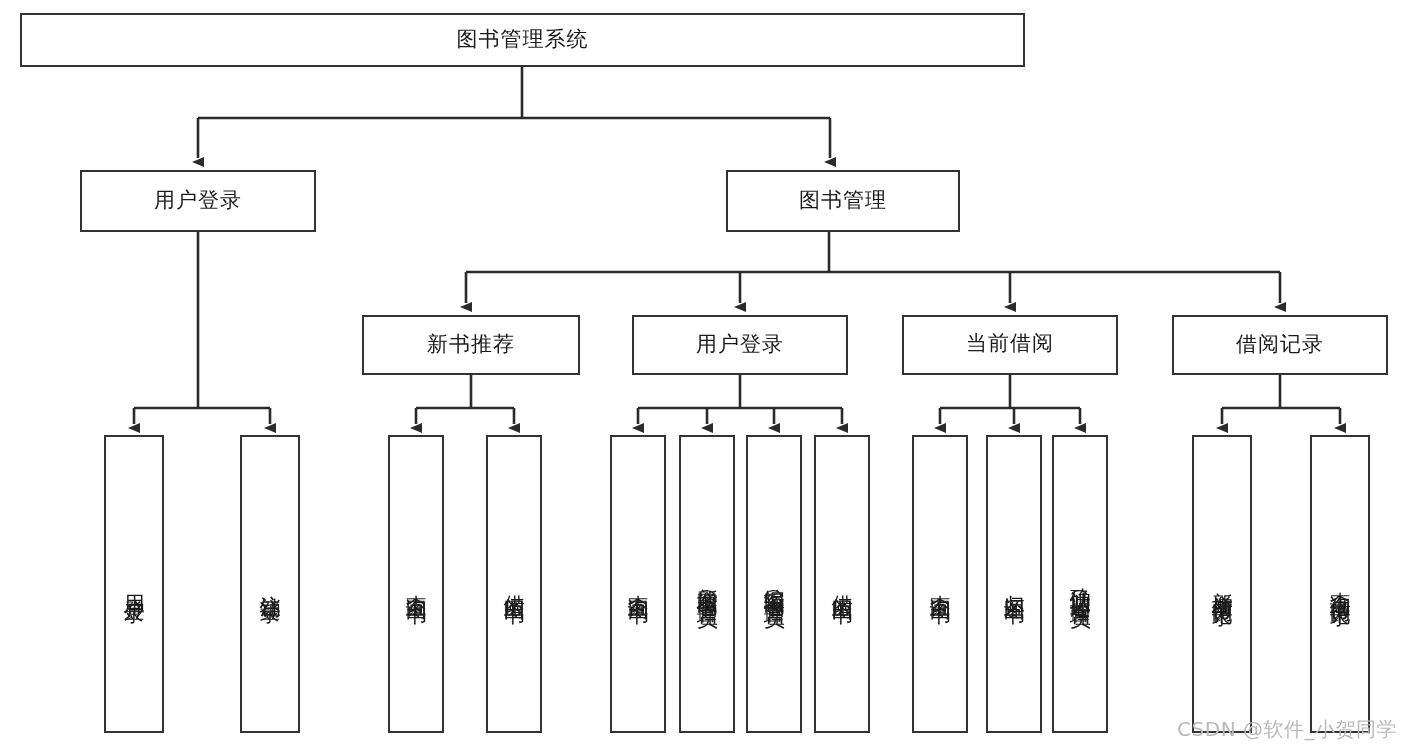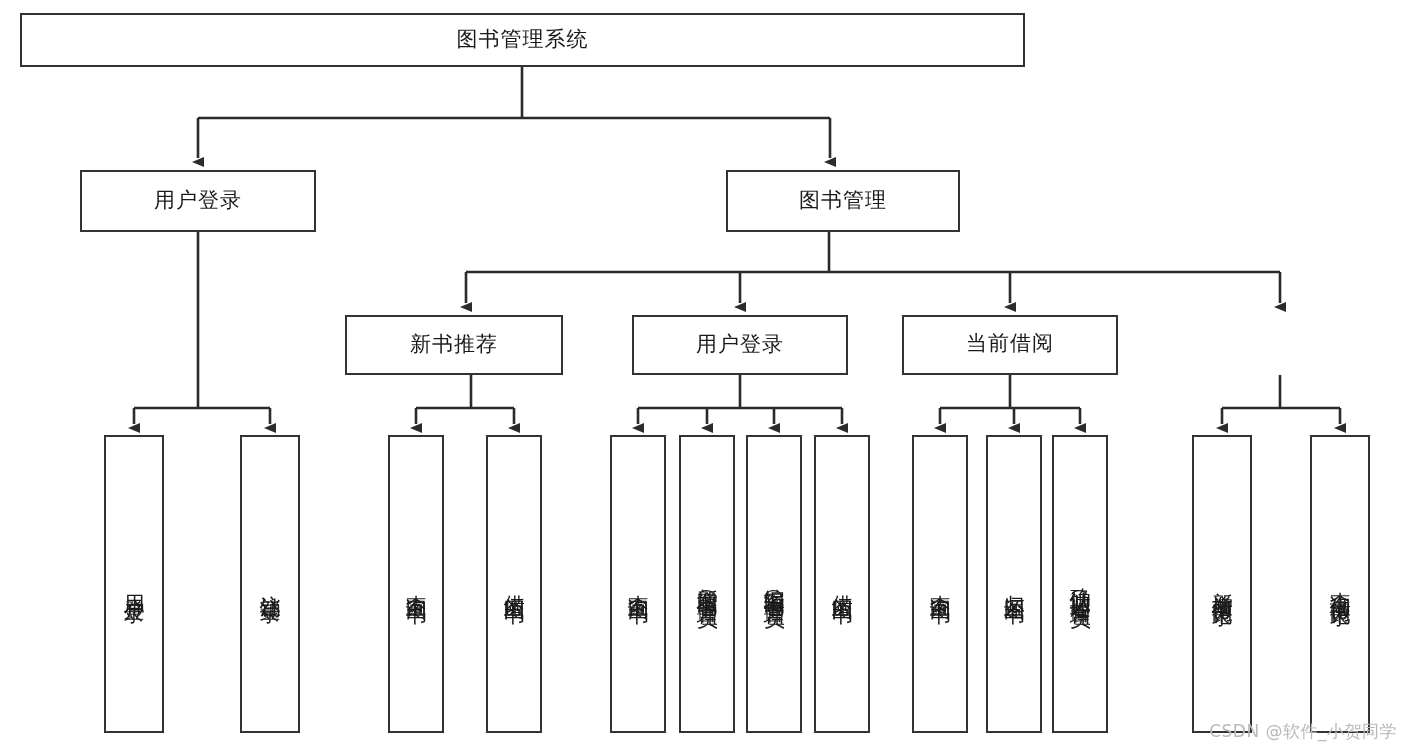--- a/index.html
+++ b/index.html
@@ -55,21 +55,21 @@
   }
   .node.vert .vlabel {
     writing-mode: vertical-rl;
     text-orientation: upright;
     white-space: nowrap;
   }
   .watermark {
     position: absolute;
     right: 8px;
     bottom: 4px;
-    font-size: 17px;
+    font-size: 20px;
     color: #b9b9b9;
     letter-spacing: 0.5px;
     white-space: nowrap;
     font-family: "DejaVu Sans", "Liberation Sans", sans-serif;
   }
 </style>
 </head>
 <body>
 
 <div id="diagram-root">
@@ -142,29 +142,32 @@
     <span>图书管理系统</span>
   </div>
 
   <div class="node horiz" style="left:80px; top:170px; width:236px; height:62px;">
     <span>用户登录</span>
   </div>
   <div class="node horiz" style="left:712px; top:170px; width:234px; height:62px;margin-left:14px;">
     <span>图书管理</span>
   </div>
 
-  <div class="node horiz" style="left:345px; top:315px; width:218px; height:60px;">
+  <div class="node horiz" style="left:362px; top:315px; width:218px; height:60px;">
     <span>新书推荐</span>
   </div>
   <div class="node horiz" style="left:632px; top:315px; width:216px; height:60px;">
     <span>用户登录</span>
   </div>
   <div class="node horiz" style="left:902px; top:315px; width:216px; height:60px;font-family:Liberation Mono, monospace;">
     <span>当前借阅</span>
   </div>
+  <div class="node horiz" style="left:1172px; top:315px; width:216px; height:60px;">
+    <span>借阅记录</span>
+  </div>
 
   <div class="node vert" style="left:104px; top:435px; width:60px; height:298px;">
     <span class="vlabel">用户登录</span>
   </div>
   <div class="node vert" style="left:240px; top:435px; width:60px; height:298px;">
     <span class="vlabel">注销登录</span>
   </div>
 
   <div class="node vert" style="left:388px; top:435px; width:56px; height:298px;">
     <span class="vlabel">查询图书</span>

